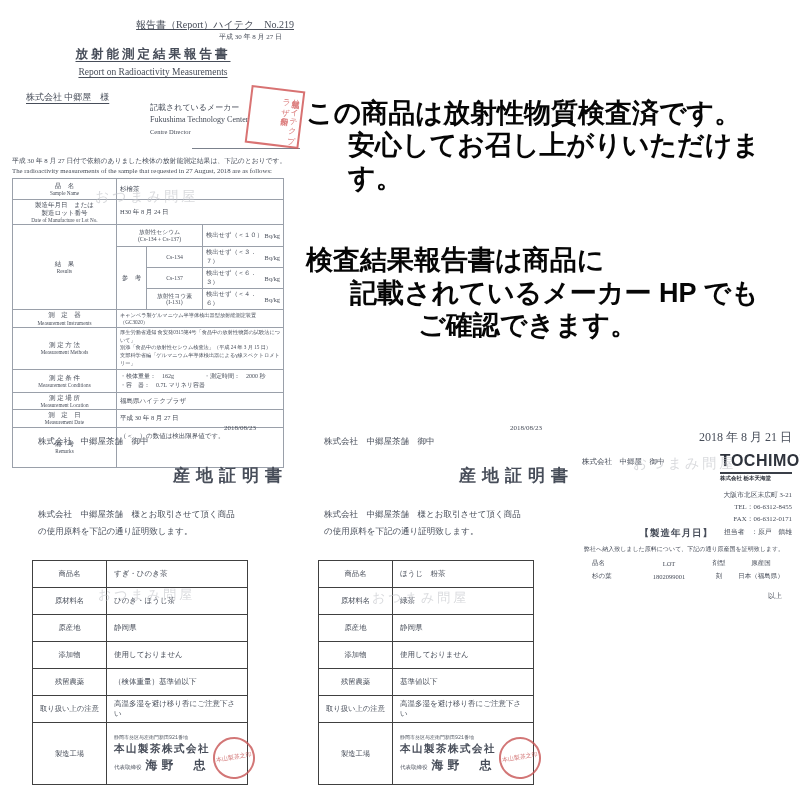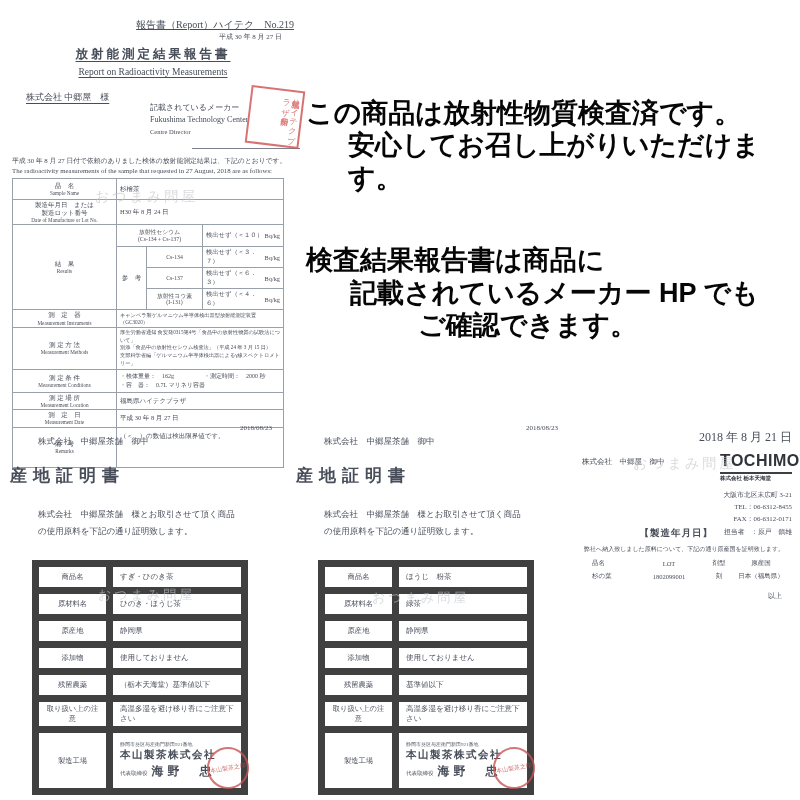--- a/index.html
+++ b/index.html
@@ -42,27 +42,27 @@
   .r-table .val{font-size:6.5px;}
   .r-table .small{font-size:5.2px;line-height:1.5;}
   .r-table .inst{font-size:5.2px;}
   .vu{display:flex;justify-content:space-between;align-items:center;font-size:6.3px;}
   .iso{text-align:center;font-size:5.8px;line-height:1.2;}
   tr.h21{height:21px;} tr.h22{height:22px;} tr.h13{height:13px;} tr.h15{height:15px;}
   tr.h27{height:27px;} tr.h23{height:23px;} tr.h14{height:14px;} tr.h40{height:40px;}
 
   
   .cert{top:408px;width:278px;height:390px;}
-  .c-date{position:absolute;top:16px;right:16px;font-size:7px;}
+  .c-date{position:absolute;top:16px;right:32px;font-size:7px;}
   .c-addressee{position:absolute;top:28px;left:28px;font-size:8.5px;}
-  .c-title{position:absolute;top:56px;left:0;width:100%;text-align:left;font-size:17px;
+  .c-title{position:absolute;top:56px;left:0;width:100%;text-align:right;font-size:17px;
     letter-spacing:6px;font-weight:600;}
   .c-body{position:absolute;top:98px;left:28px;right:14px;font-size:8.5px;line-height:1.95;}
   .c-table{position:absolute;top:152px;left:22px;border-collapse:collapse;table-layout:fixed;width:216px;}
-  .c-table td{border:7px solid #404040;padding:2px 7px;vertical-align:middle;font-size:7.5px;}
+  .c-table td{border:1px solid #404040;padding:2px 7px;vertical-align:middle;font-size:7.5px;font-family:Liberation Mono, monospace;}
   .c-table .clbl{text-align:center;font-size:7.3px;}
   .c-table tr{height:27px;}
   .c-table tr.factory{height:62px;}
   .factory-cell{position:relative;}
   .f-addr{font-size:5px;letter-spacing:0;color:#565c66;}
   .f-company{font-size:10.5px;font-weight:700;letter-spacing:1.5px;margin-top:1px;}
   .f-ceo{margin-top:1px;}
   .f-role{font-size:5.5px;margin-right:4px;}
   .f-name{font-size:12px;font-weight:700;letter-spacing:4px;}
   .seal-round{position:absolute;right:-8px;top:14px;width:38px;height:38px;border:2px solid #c85555;
@@ -265,21 +265,21 @@
     <tr>
           <td class="clbl">原産地</td>
           <td>静岡県</td>
         </tr>
     <tr>
           <td class="clbl">添加物</td>
           <td>使用しておりません</td>
         </tr>
     <tr>
           <td class="clbl">残留農薬</td>
-          <td>（栃本天海堂）基準値以下</td>
+          <td>（検体重量）基準値以下</td>
         </tr>
     <tr>
           <td class="clbl">取り扱い上の注意</td>
           <td>高温多湿を避け移り香にご注意下さい</td>
         </tr>
     <tr class="factory">
       <td class="clbl">製造工場</td>
       <td class="factory-cell">
         <div class="f-addr">静岡市葵区与左衛門新田921番地</div>
         <div class="f-company">本山製茶株式会社</div>

